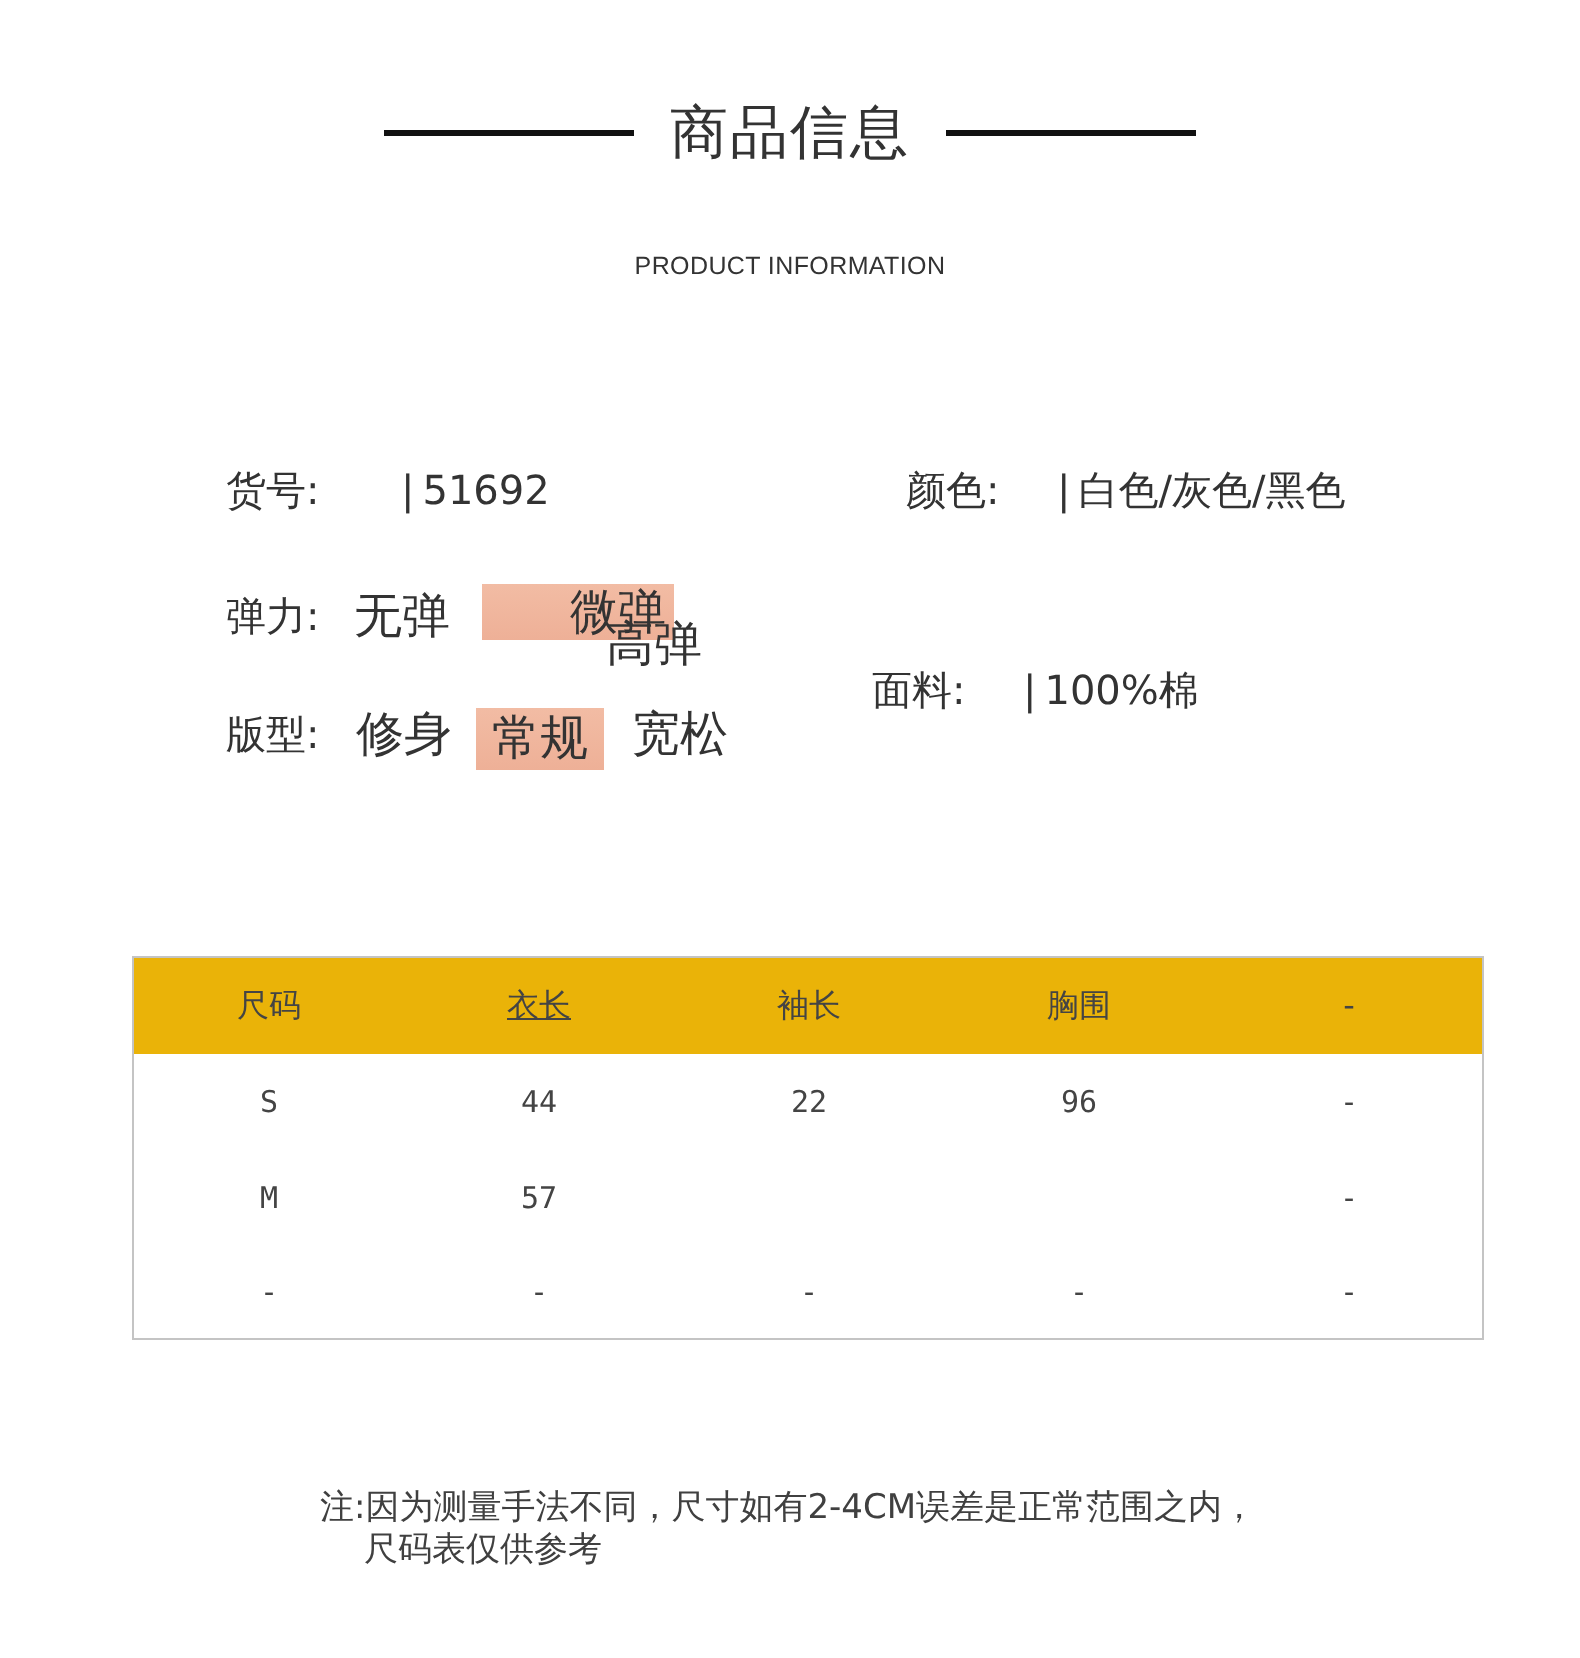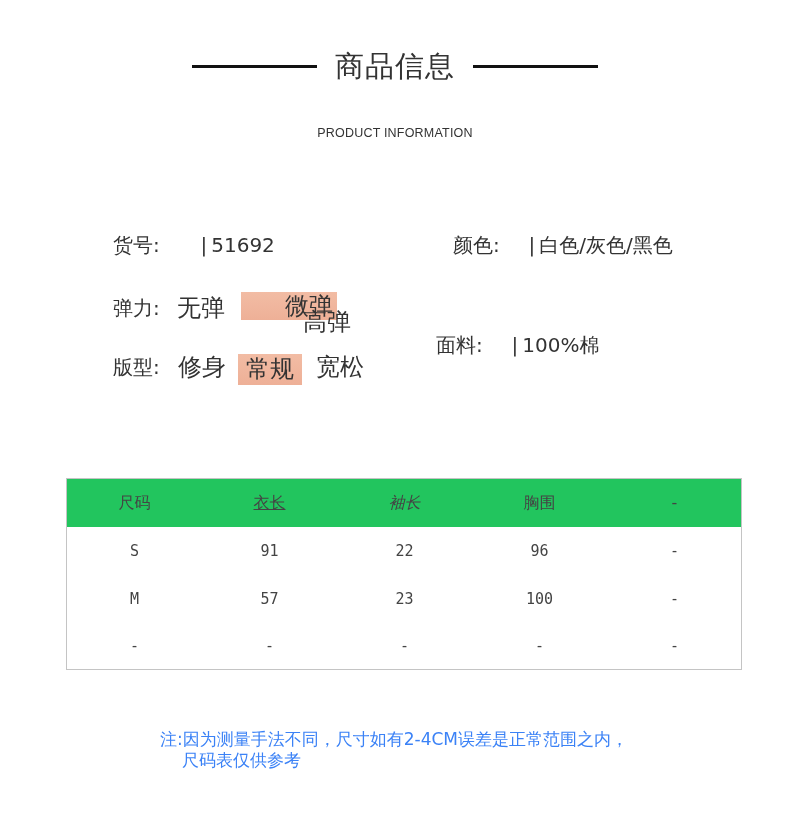--- a/index.html
+++ b/index.html
@@ -14,26 +14,26 @@
     .subtitle { position: absolute; top: 126px; left: 0; width: 790px; text-align: center;
                 font-size: 12.5px; color: #333; letter-spacing: 0.2px;
                 font-family: "Liberation Sans", sans-serif; }
     .attr { position: absolute; font-size: 20px; color: #333; line-height: 28px; white-space: nowrap; }
     .attr .label { display: inline-block; text-align: right; }
     .attr .sep { display: inline-block; margin-left: 2px; margin-right: 4px; color: #333; }
     .opt { position: absolute; font-size: 24px; color: #333; line-height: 28px; white-space: nowrap; padding: 0 4px; }
     .opt.selected { background: #f0b8a0; background: linear-gradient(180deg, #f2bca4, #eeb097); padding-left: 44px; }
     .table { position: absolute; left: 66px; top: 478px; width: 676px; height: 192px;
              border: 1px solid #c4c4c4; box-sizing: border-box; }
-    .thead { position: absolute; left: 0; top: 0; width: 100%; height: 48px; background: #22c55e; }
+    .thead { position: absolute; left: 0; top: 0; width: 100%; height: 48px; background: #eab308; }
     .row { position: absolute; left: 0; width: 100%; height: 48px; }
     .cell { position: absolute; top: 0; width: 135px; height: 48px; line-height: 48px; text-align: center;
             font-size: 15px; color: #444; font-family: "DejaVu Sans Mono", "Liberation Mono", monospace; }
     .thead .cell { font-family: "DejaVu Sans", sans-serif; font-size: 16px; color: #444; }
-    .note { position: absolute; left: 160px; top: 729px; font-size: 17px; color: #3b82f6; line-height: 21px; }
+    .note { position: absolute; left: 160px; top: 744px; font-size: 17px; color: #404040; line-height: 21px; }
     .note .l2 { padding-left: 22px; display: block; }
   </style>
 </head>
 <body>
 
 <div class="title-row">
   <div class="title-line left"></div>
   <div class="title-text">商品信息</div>
   <div class="title-line right"></div>
 </div>
@@ -64,36 +64,34 @@
 
 <div class="attr" style="left:113px; top:353px;">版型:</div>
 <div class="opt" style="left:174px; top:353px;">修身</div>
 <div class="opt selected" style="left:238px; top:354px; padding: 1px 8px 2px 8px;">常规</div>
 <div class="opt" style="left:312px; top:353px;">宽松</div>
 
 <div class="table">
   <div class="thead">
     <div class="cell" style="left:0px;">尺码</div>
     <div class="cell" style="left:135px;text-decoration:underline;">衣长</div>
-    <div class="cell" style="left:270px;font-style:italic;">袖长</div>
+    <div class="cell" style="left:270px;">袖长</div>
     <div class="cell" style="left:405px;">胸围</div>
     <div class="cell" style="left:540px;">-</div>
   </div>
   <div class="row" style="top:48px;">
     <div class="cell" style="left:0px;">S</div>
-    <div class="cell" style="left:135px;">91</div>
+    <div class="cell" style="left:135px;">44</div>
     <div class="cell" style="left:270px;">22</div>
     <div class="cell" style="left:405px;">96</div>
     <div class="cell" style="left:540px;">-</div>
   </div>
   <div class="row" style="top:96px;">
     <div class="cell" style="left:0px;">M</div>
     <div class="cell" style="left:135px;">57</div>
-    <div class="cell" style="left:270px;">23</div>
-    <div class="cell" style="left:405px;">100</div>
     <div class="cell" style="left:540px;">-</div>
   </div>
   <div class="row" style="top:143px;">
     <div class="cell" style="left:0px;">-</div>
     <div class="cell" style="left:135px;">-</div>
     <div class="cell" style="left:270px;">-</div>
     <div class="cell" style="left:405px;">-</div>
     <div class="cell" style="left:540px;">-</div>
   </div>
 </div>

